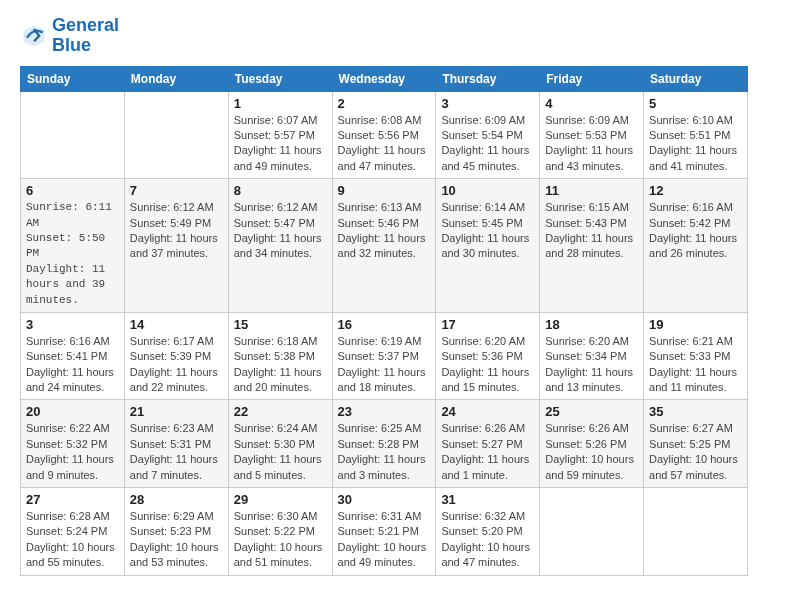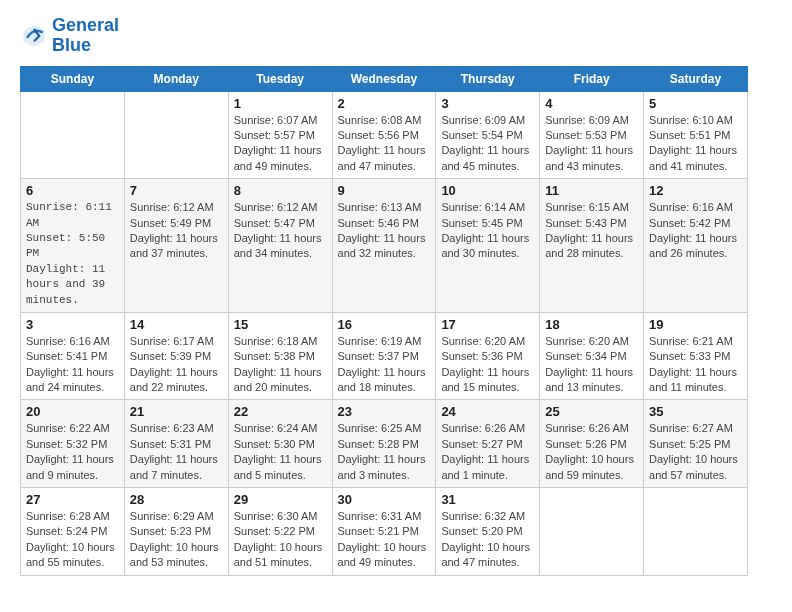--- a/index.html
+++ b/index.html
@@ -54,21 +54,21 @@
       width: 100%;
       border-collapse: collapse;
       table-layout: fixed;
     }
     .calendar-table th {
       background: #2979c0;
       color: #fff;
       font-size: 12px;
       font-weight: bold;
       padding: 5px 6px;
-      text-align: center;
+      text-align: left;
       border: 1px solid #2979c0;
     }
     .calendar-table td {
       vertical-align: top;
       border: 1px solid #ccc;
       padding: 4px 5px;
       font-size: 9.5px;
       color: #333;
       height: 78px;
       width: calc(100% / 7);

